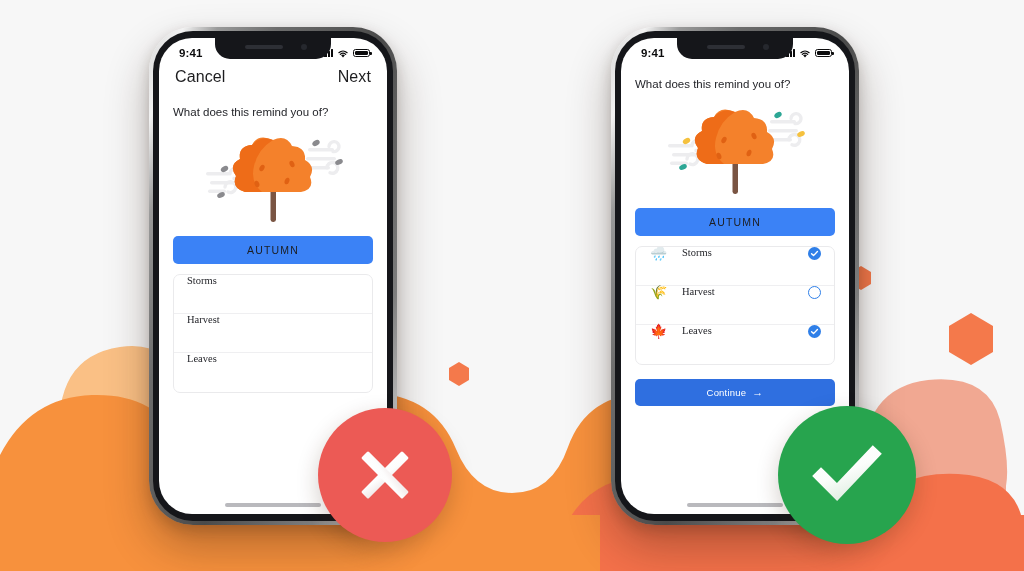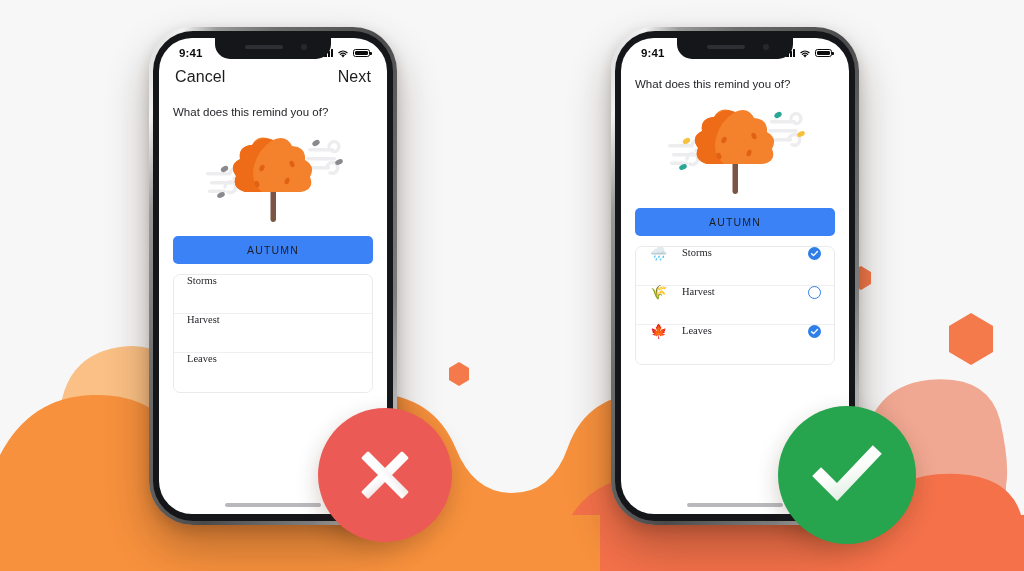--- a/index.html
+++ b/index.html
@@ -493,20 +493,26 @@
           <div class="opt">
             <div class="opt-emoji">🍁</div>
             <div class="opt-label">Leaves</div>
             <svg class="radio on" viewBox="0 0 16 16">
               <circle cx="8" cy="8" r="8" fill="#2F7FE8"></circle>
               <path d="M4.4 8.2 L6.8 10.6 L11.6 5.6" stroke="#fff" stroke-width="1.7" fill="none" stroke-linecap="round" stroke-linejoin="round"></path>
             </svg>
           </div>
         </div>
 
+        <div class="continue-wrap">
+          <div class="continue">
+            <span>Continue</span>
+            <span class="arrow">→</span>
+          </div>
+        </div>
 
         <div class="spacer"></div>
         <div class="home-indicator">
             <span></span>
           </div>
       </div>
     </div>
   </div>
 
   <div class="badge" style="left:318px; top:408px; width:134px; height:134px; background:#EC5A55;">

